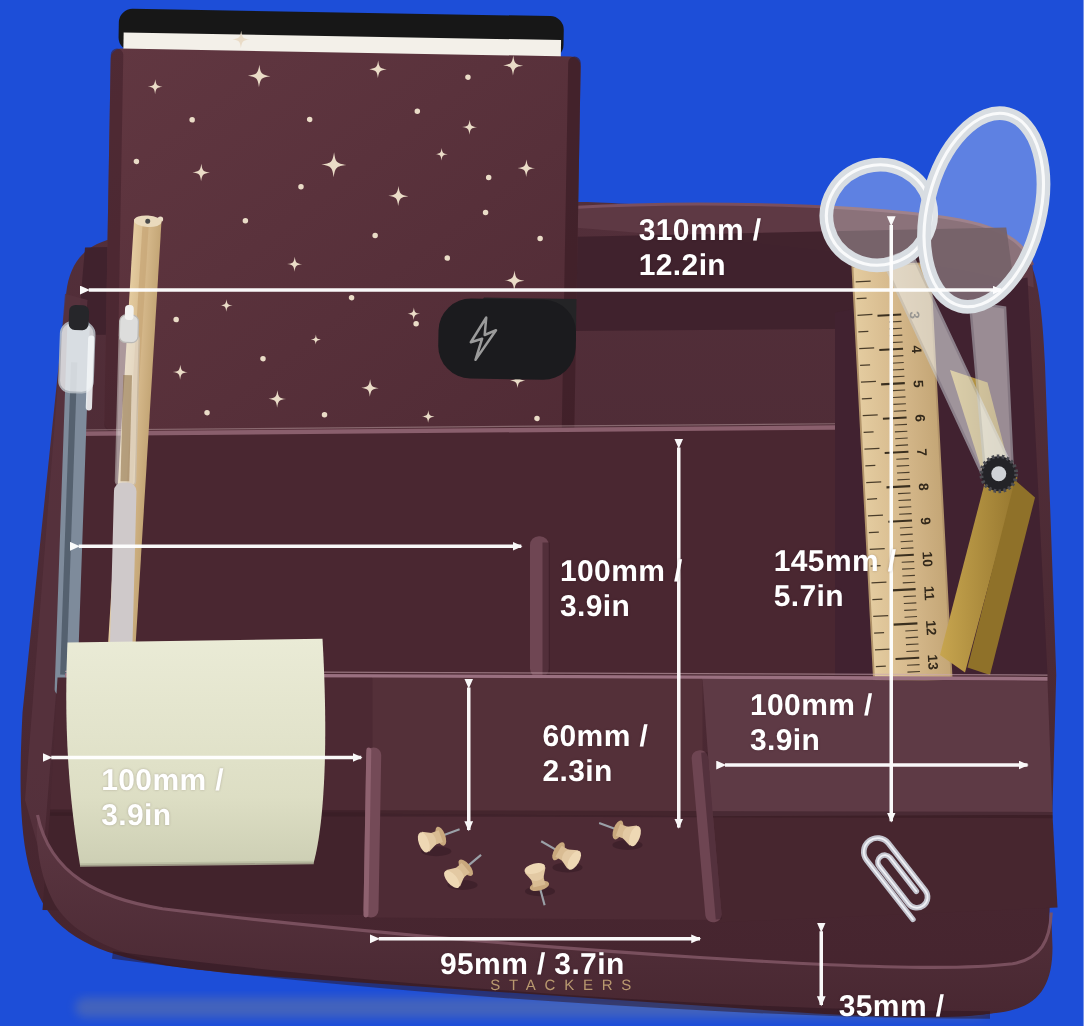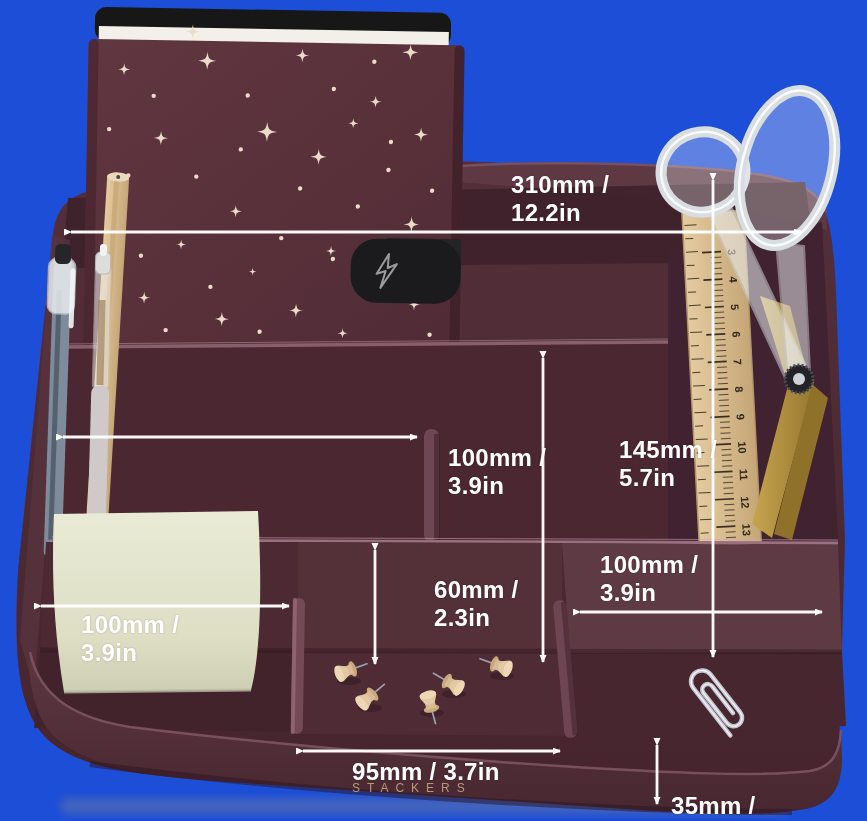--- a/index.html
+++ b/index.html
@@ -7,21 +7,21 @@
     position:relative;width:867px;height:821px;background:#1d4ed8;overflow:hidden;
     font-family:"Liberation Sans", sans-serif;
   }
   .stage svg{position:absolute;left:0;top:0;}
   .dim-label{
     position:absolute;color:#ffffff;font-size:24px;font-weight:600;line-height:28px;
     letter-spacing:.3px;white-space:pre-line;text-shadow:0 0 2px rgba(40,15,25,.25);
     pointer-events:none;
   }
   .brand{
-    position:absolute;left:352px;top:781px;width:160px;text-align:left;
+    position:absolute;left:352px;top:781px;width:160px;text-align:right;
     color:rgba(205,173,122,.85);font-size:12px;font-weight:400;letter-spacing:7px;
   }
 </style>
 </head>
 <body>
 
 <div class="stage">
 
   <svg width="867" height="821" viewBox="0 0 867 821">
     <defs>

